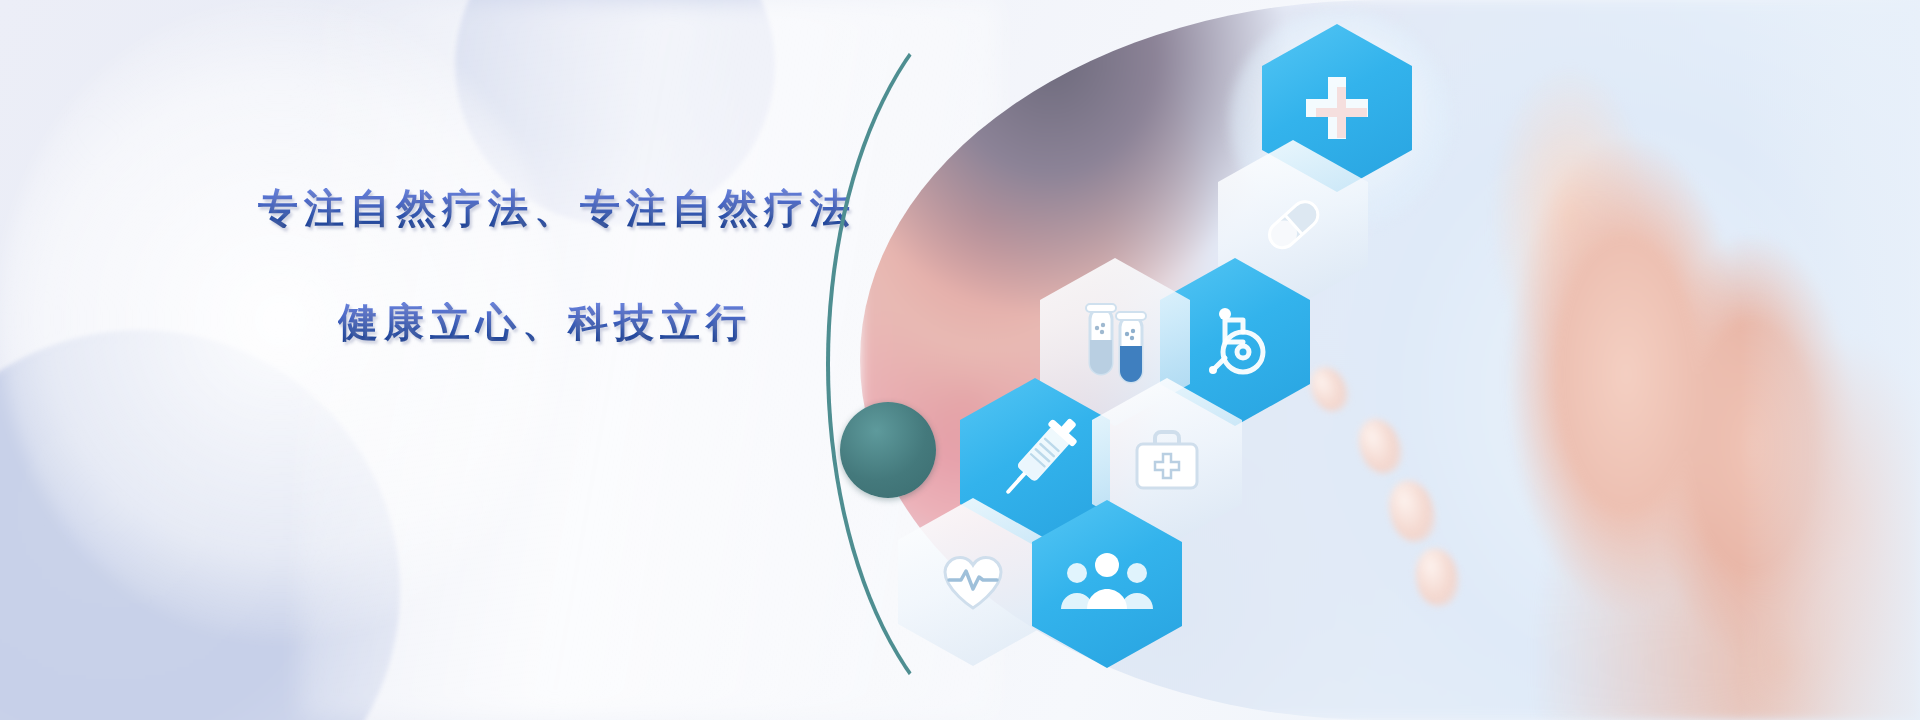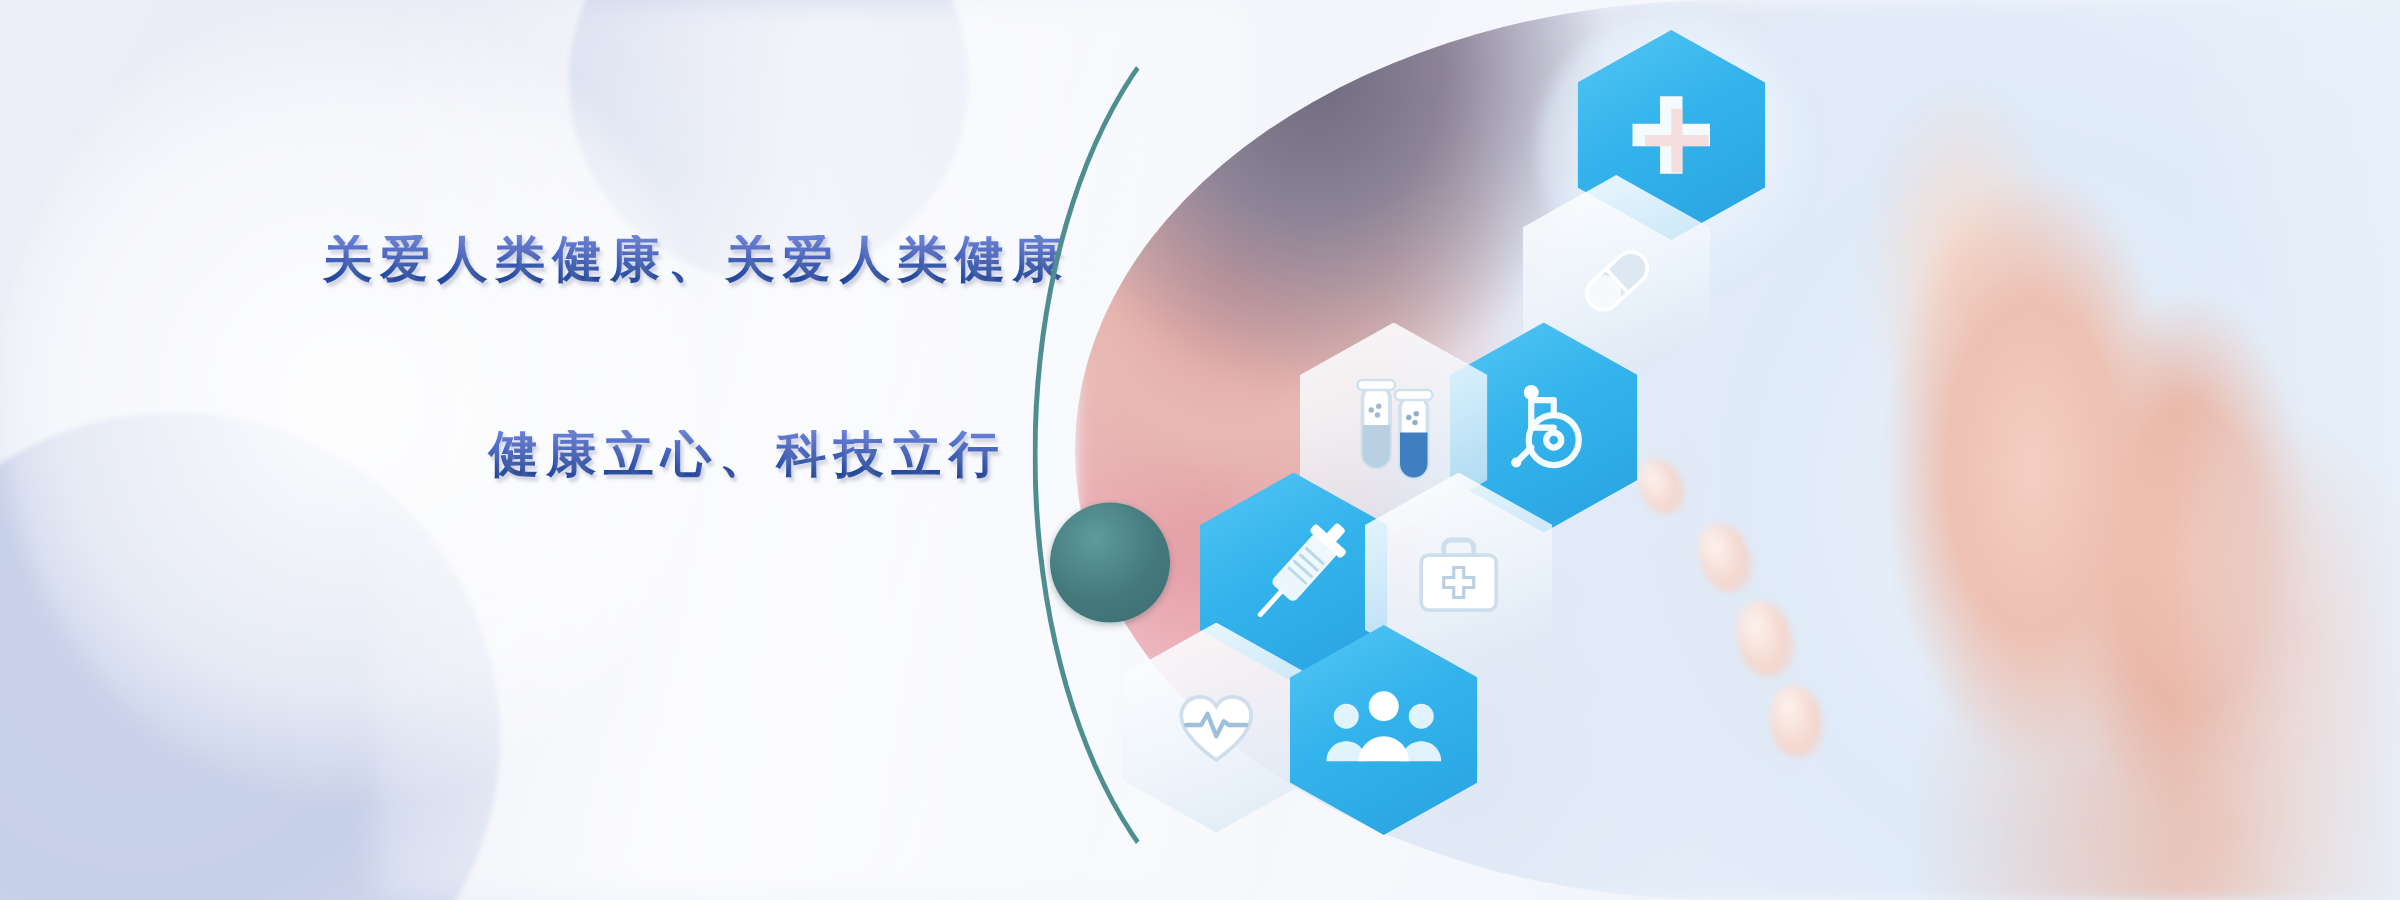--- a/index.html
+++ b/index.html
@@ -36,21 +36,21 @@
   
   .copy{position:absolute;left:258px;top:188px;width:600px;}
   .headline{
     font-size:40px;font-weight:700;letter-spacing:6px;line-height:1;
     background:linear-gradient(180deg,#6d86dd 0%,#4f6ccd 30%,#2a51ab 70%,#1b3f92 100%);
     -webkit-background-clip:text;background-clip:text;color:transparent;
     text-shadow:2px 3px 3px rgba(120,130,170,.35);
     white-space:nowrap;
   }
   .headline.l1{margin-left:0;}
-  .headline.l2{margin-left:80px;margin-top:116px;text-align:center;}
+  .headline.l2{margin-left:80px;margin-top:74px;}
 
   
   .photo{
     position:absolute;left:860px;top:0;width:1060px;height:720px;
     overflow:hidden;
     border-radius:520px 0 0 520px / 360px 0 0 360px;
   }
   .photo-bg{
     position:absolute;inset:0;
     background:
@@ -143,21 +143,21 @@
 <body>
 
 <div class="banner">
 
   <div class="blob blob-top"></div>
   <div class="blob blob-bottom"></div>
   <div class="blob-soft-right"></div>
   <div class="sheen"></div>
 
   <div class="copy">
-    <div class="headline l1">关爱人类健康、关爱人类健康</div>
+    <div class="headline l1">专注自然疗法、专注自然疗法</div>
     <div class="headline l2">健康立心、科技立行</div>
   </div>
 
   <div class="photo">
     <div class="photo-bg"></div>
     <div class="hand"></div>
     <div class="fingernail nail4"></div>
     <div class="fingernail nail1"></div>
     <div class="fingernail nail2"></div>
     <div class="fingernail nail3"></div>

